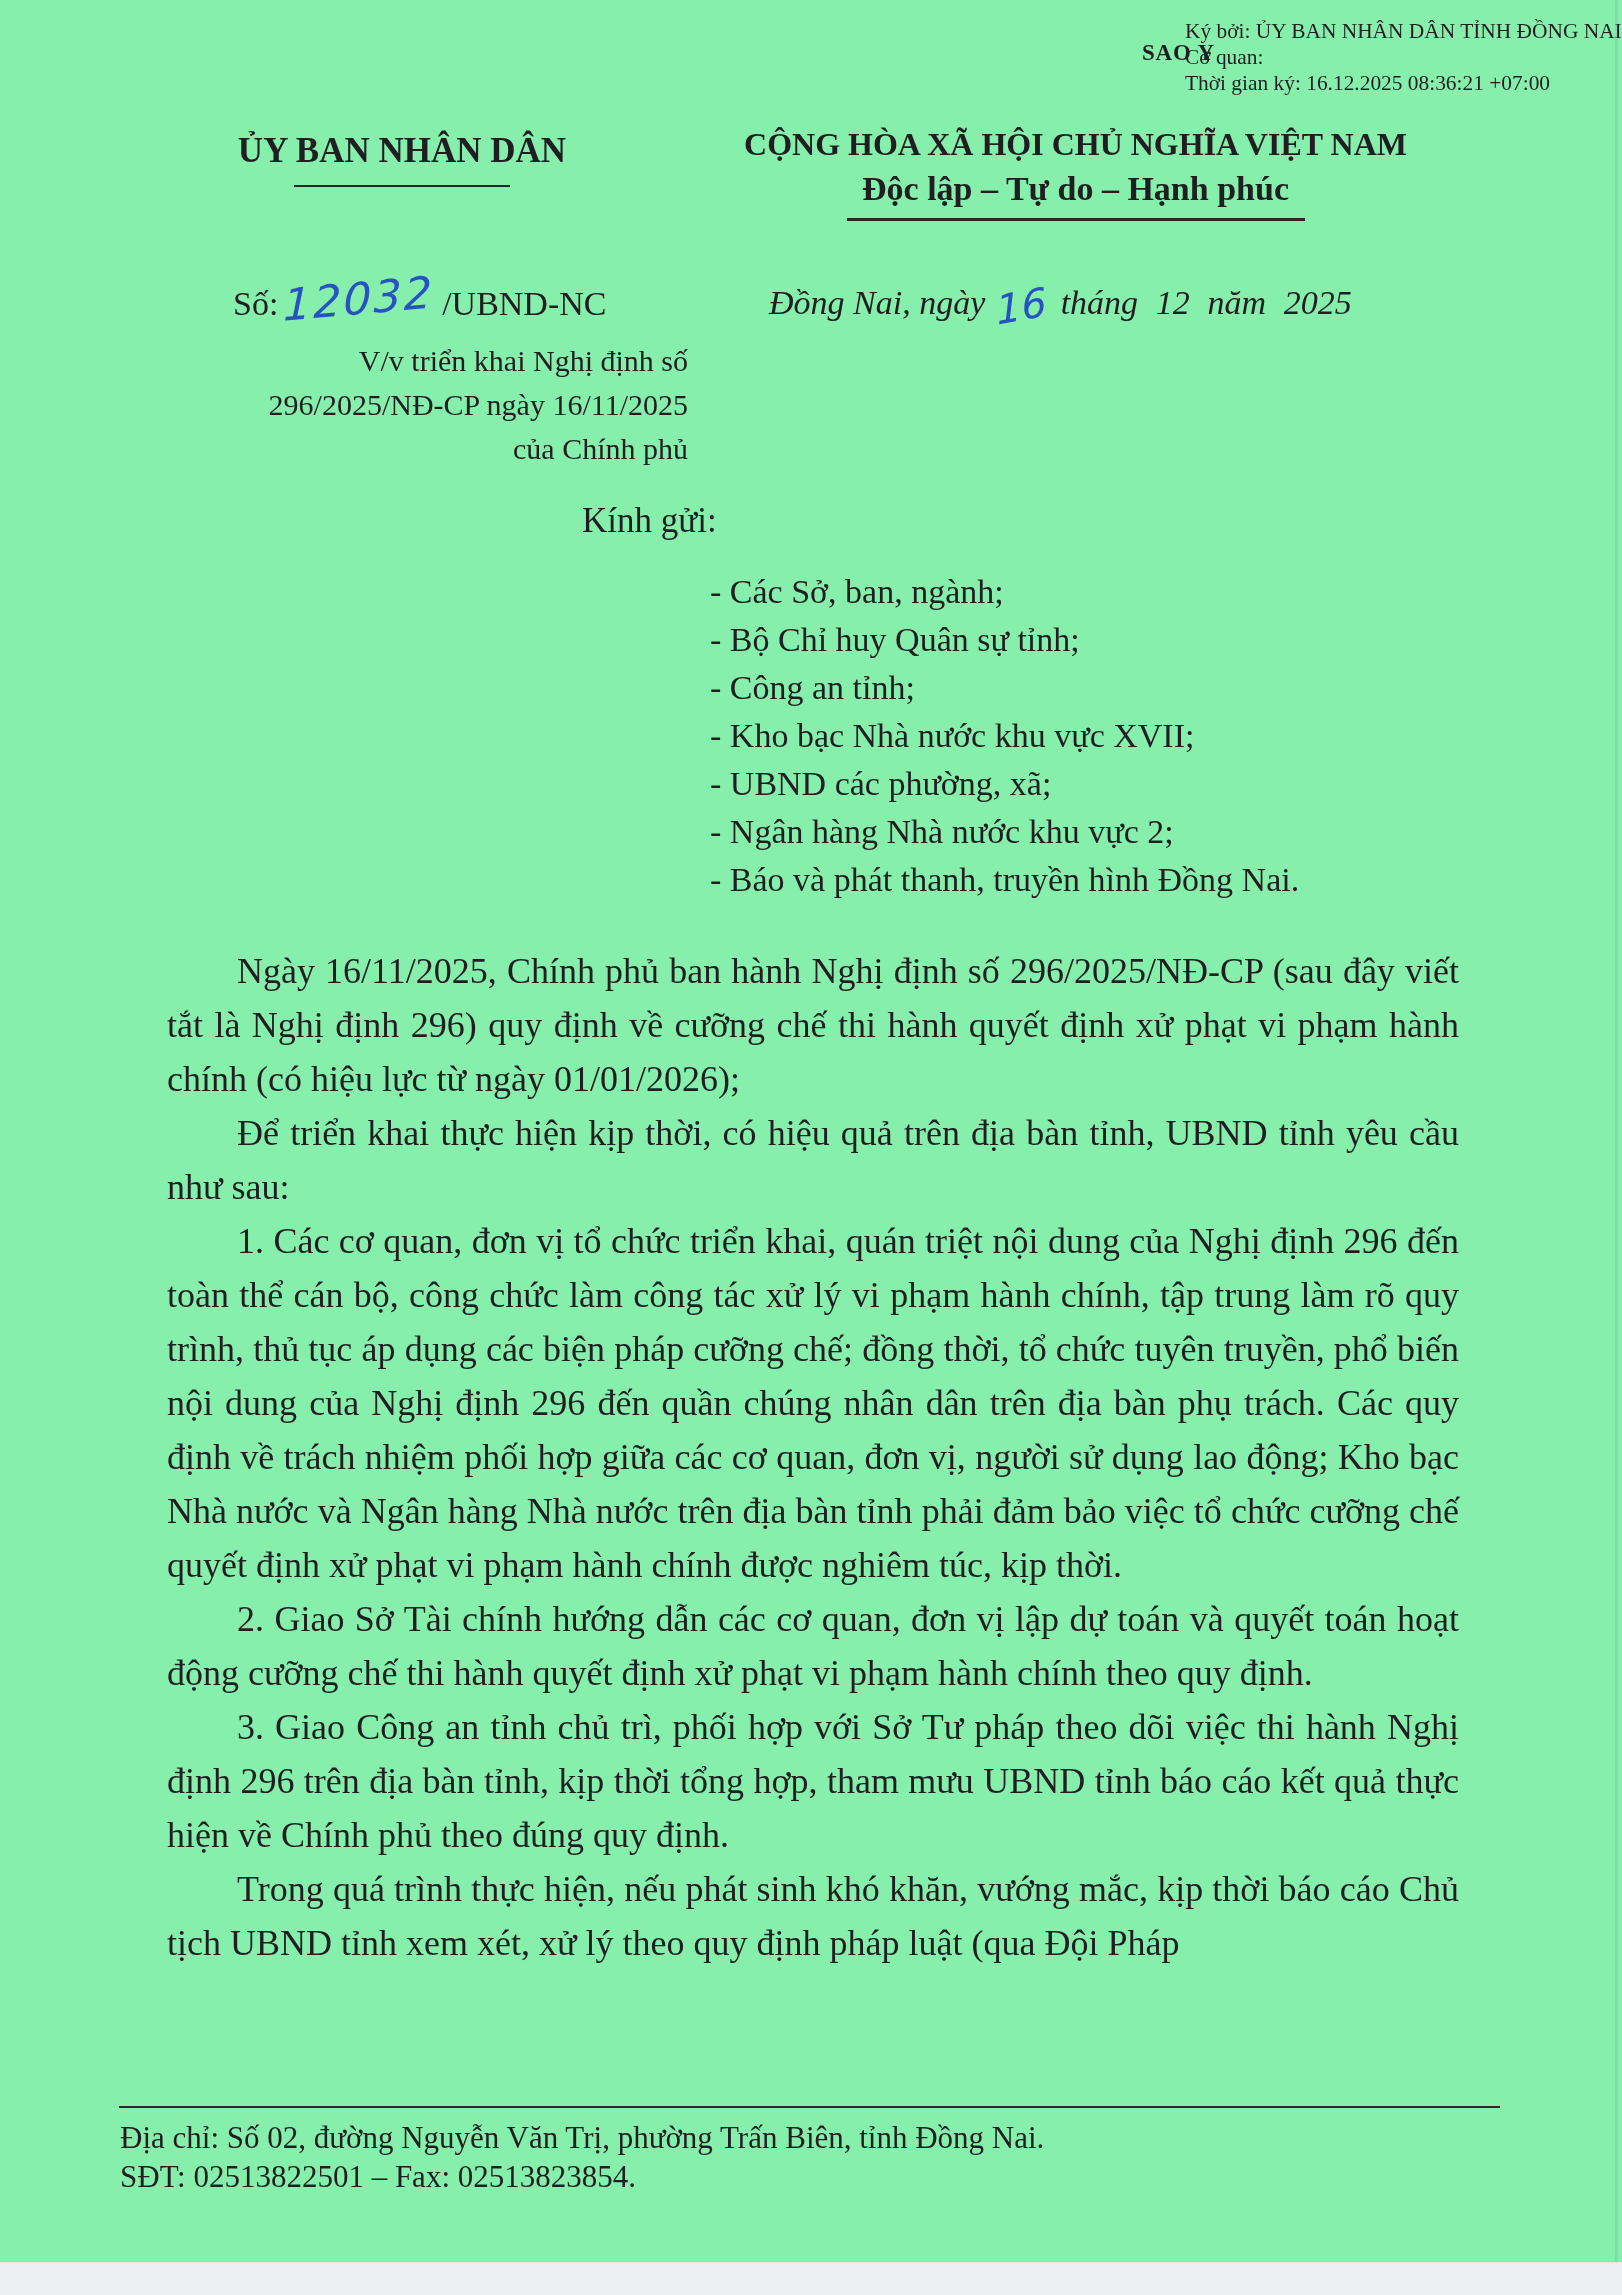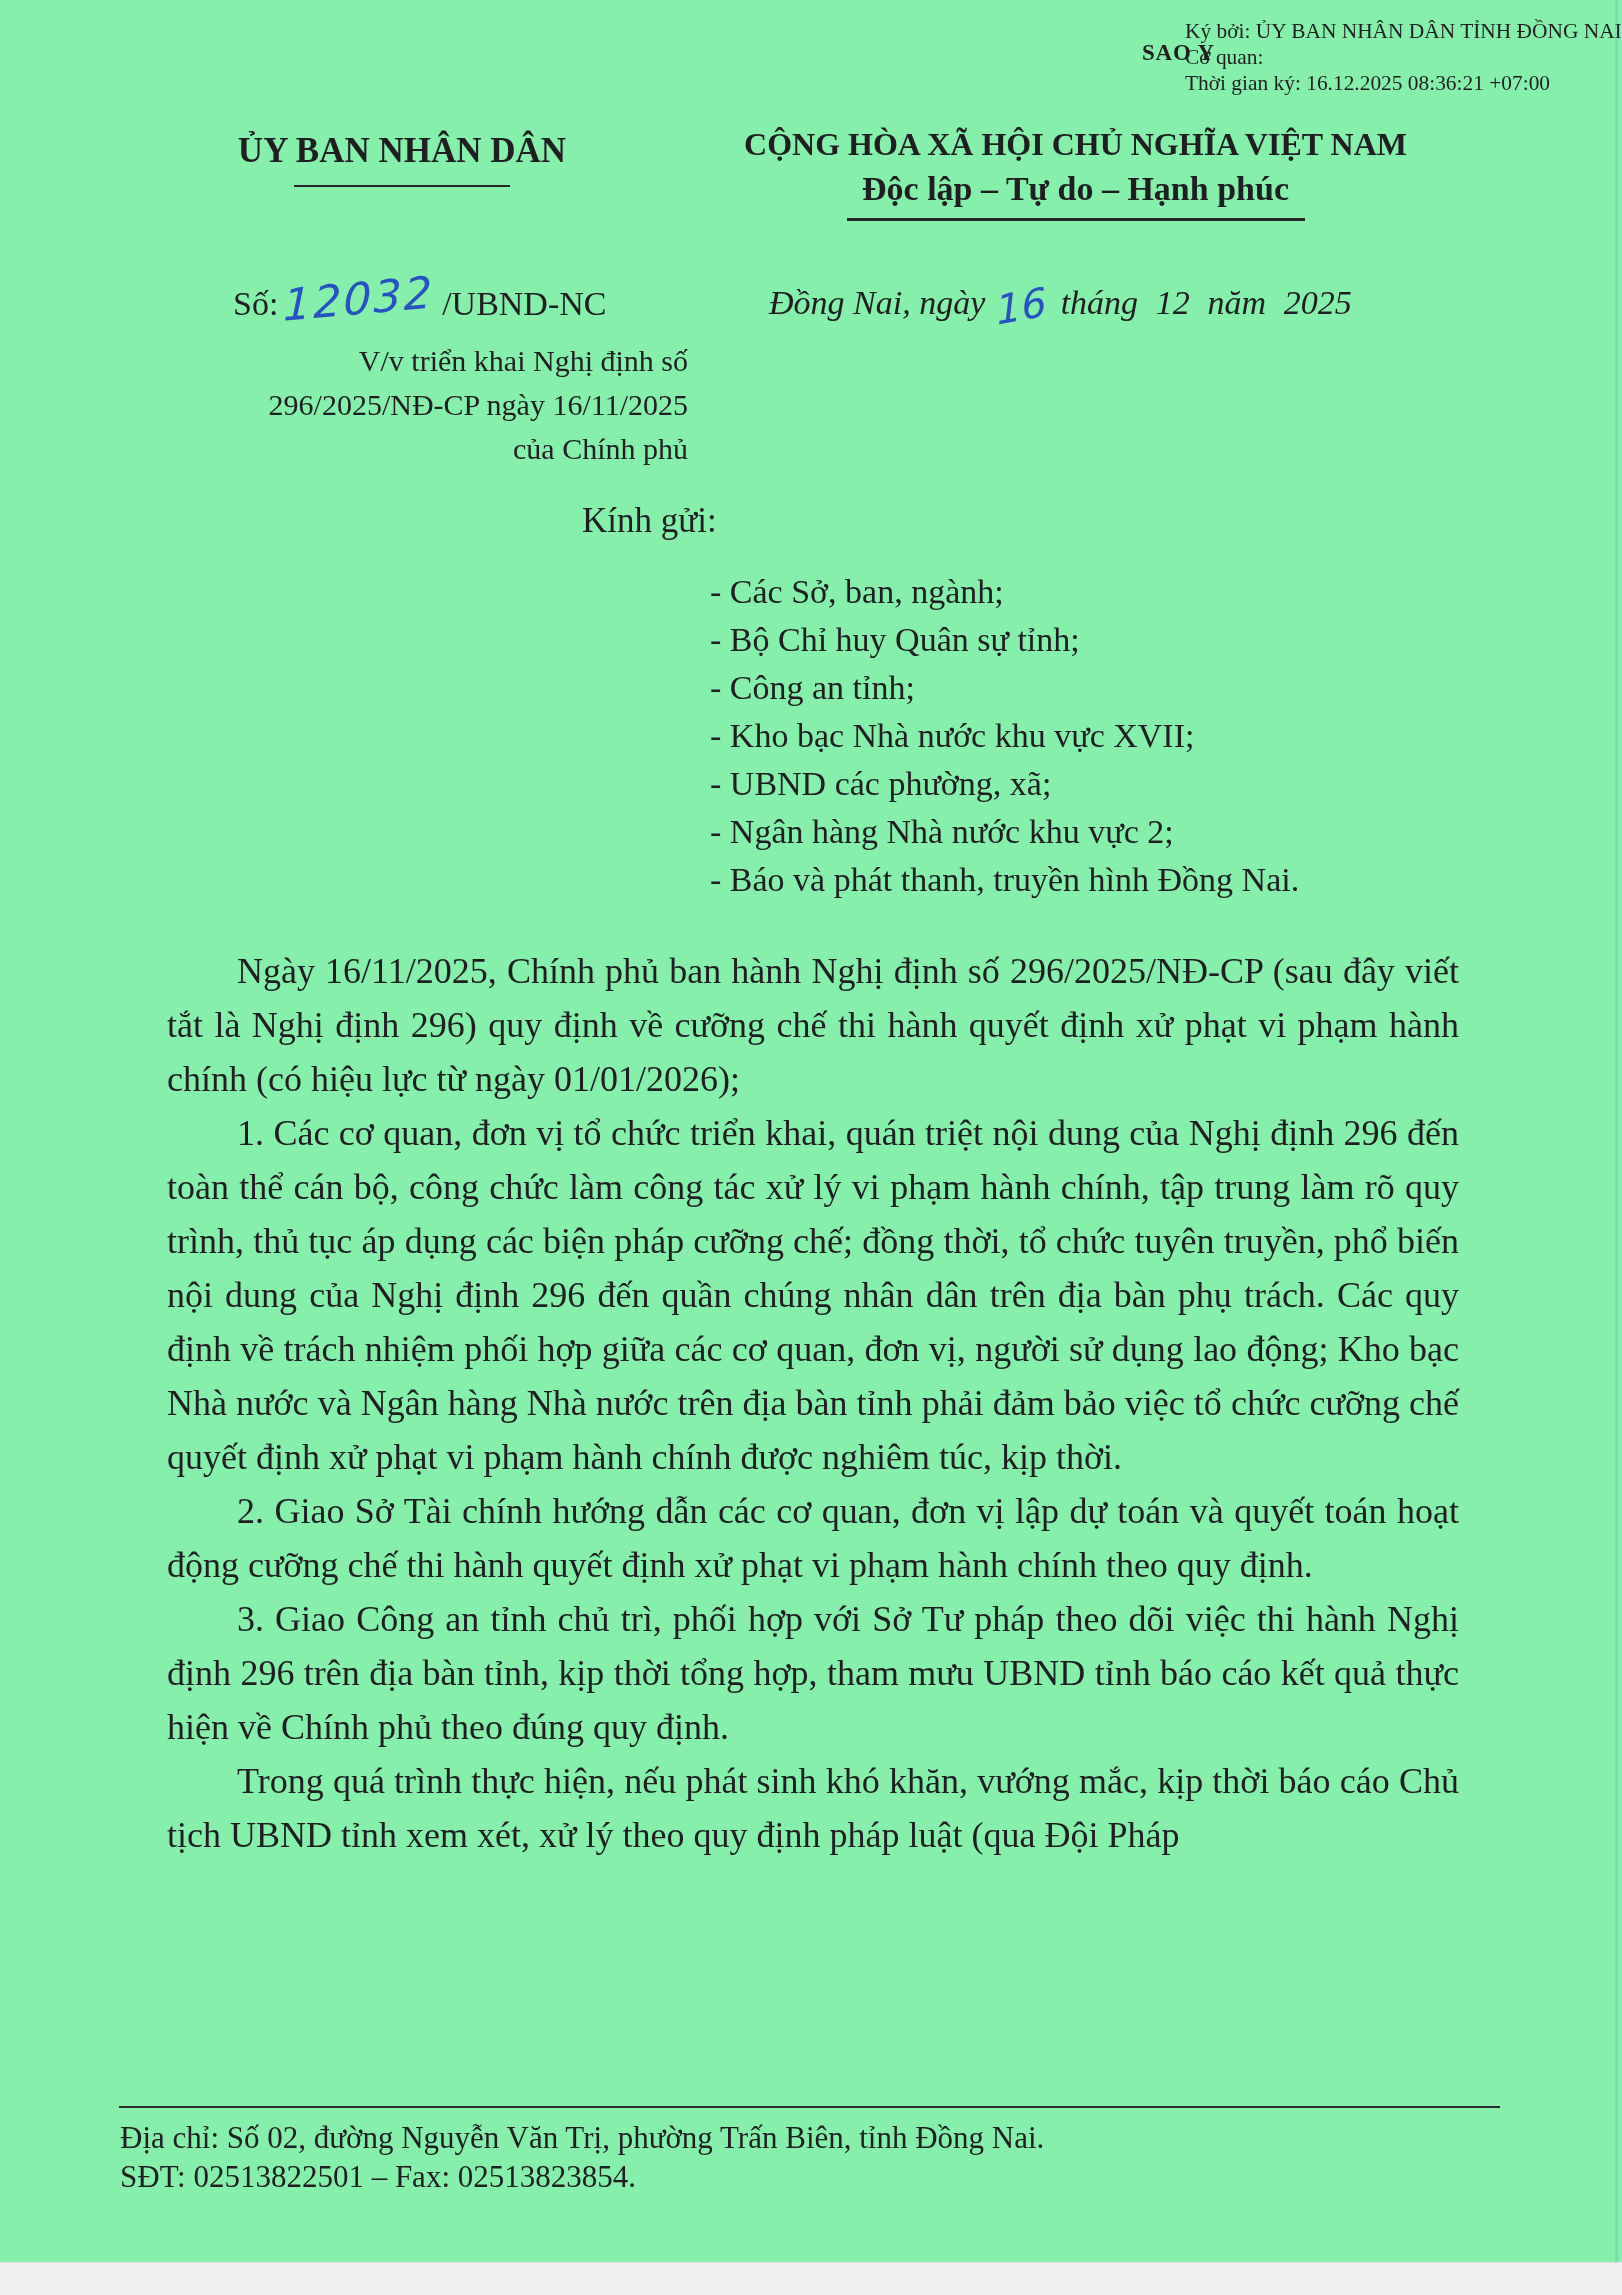--- a/index.html
+++ b/index.html
@@ -156,20 +156,21 @@
     <div>- Bộ Chỉ huy Quân sự tỉnh;</div>
     <div>- Công an tỉnh;</div>
     <div>- Kho bạc Nhà nước khu vực XVII;</div>
     <div>- UBND các phường, xã;</div>
     <div>- Ngân hàng Nhà nước khu vực 2;</div>
     <div>- Báo và phát thanh, truyền hình Đồng Nai.</div>
   </div>
 
   <div class="body-text">
     <p>Ngày 16/11/2025, Chính phủ ban hành Nghị định số 296/2025/NĐ-CP (sau đây viết tắt là Nghị định 296) quy định về cưỡng chế thi hành quyết định xử phạt vi phạm hành chính (có hiệu lực từ ngày 01/01/2026);</p>
+    <p>Để triển khai thực hiện kịp thời, có hiệu quả trên địa bàn tỉnh, UBND tỉnh yêu cầu như sau:</p>
     <p>1. Các cơ quan, đơn vị tổ chức triển khai, quán triệt nội dung của Nghị định 296 đến toàn thể cán bộ, công chức làm công tác xử lý vi phạm hành chính, tập trung làm rõ quy trình, thủ tục áp dụng các biện pháp cưỡng chế; đồng thời, tổ chức tuyên truyền, phổ biến nội dung của Nghị định 296 đến quần chúng nhân dân trên địa bàn phụ trách. Các quy định về trách nhiệm phối hợp giữa các cơ quan, đơn vị, người sử dụng lao động; Kho bạc Nhà nước và Ngân hàng Nhà nước trên địa bàn tỉnh phải đảm bảo việc tổ chức cưỡng chế quyết định xử phạt vi phạm hành chính được nghiêm túc, kịp thời.</p>
     <p>2. Giao Sở Tài chính hướng dẫn các cơ quan, đơn vị lập dự toán và quyết toán hoạt động cưỡng chế thi hành quyết định xử phạt vi phạm hành chính theo quy định.</p>
     <p>3. Giao Công an tỉnh chủ trì, phối hợp với Sở Tư pháp theo dõi việc thi hành Nghị định 296 trên địa bàn tỉnh, kịp thời tổng hợp, tham mưu UBND tỉnh báo cáo kết quả thực hiện về Chính phủ theo đúng quy định.</p>
     <p>Trong quá trình thực hiện, nếu phát sinh khó khăn, vướng mắc, kịp thời báo cáo Chủ tịch UBND tỉnh xem xét, xử lý theo quy định pháp luật (qua Đội Pháp</p>
   </div>
 
   <div class="footer-rule"></div>
   <div class="footer-text">
     <div>Địa chỉ: Số 02, đường Nguyễn Văn Trị, phường Trấn Biên, tỉnh Đồng Nai.</div>
     <div>SĐT: 02513822501 – Fax: 02513823854.</div>

